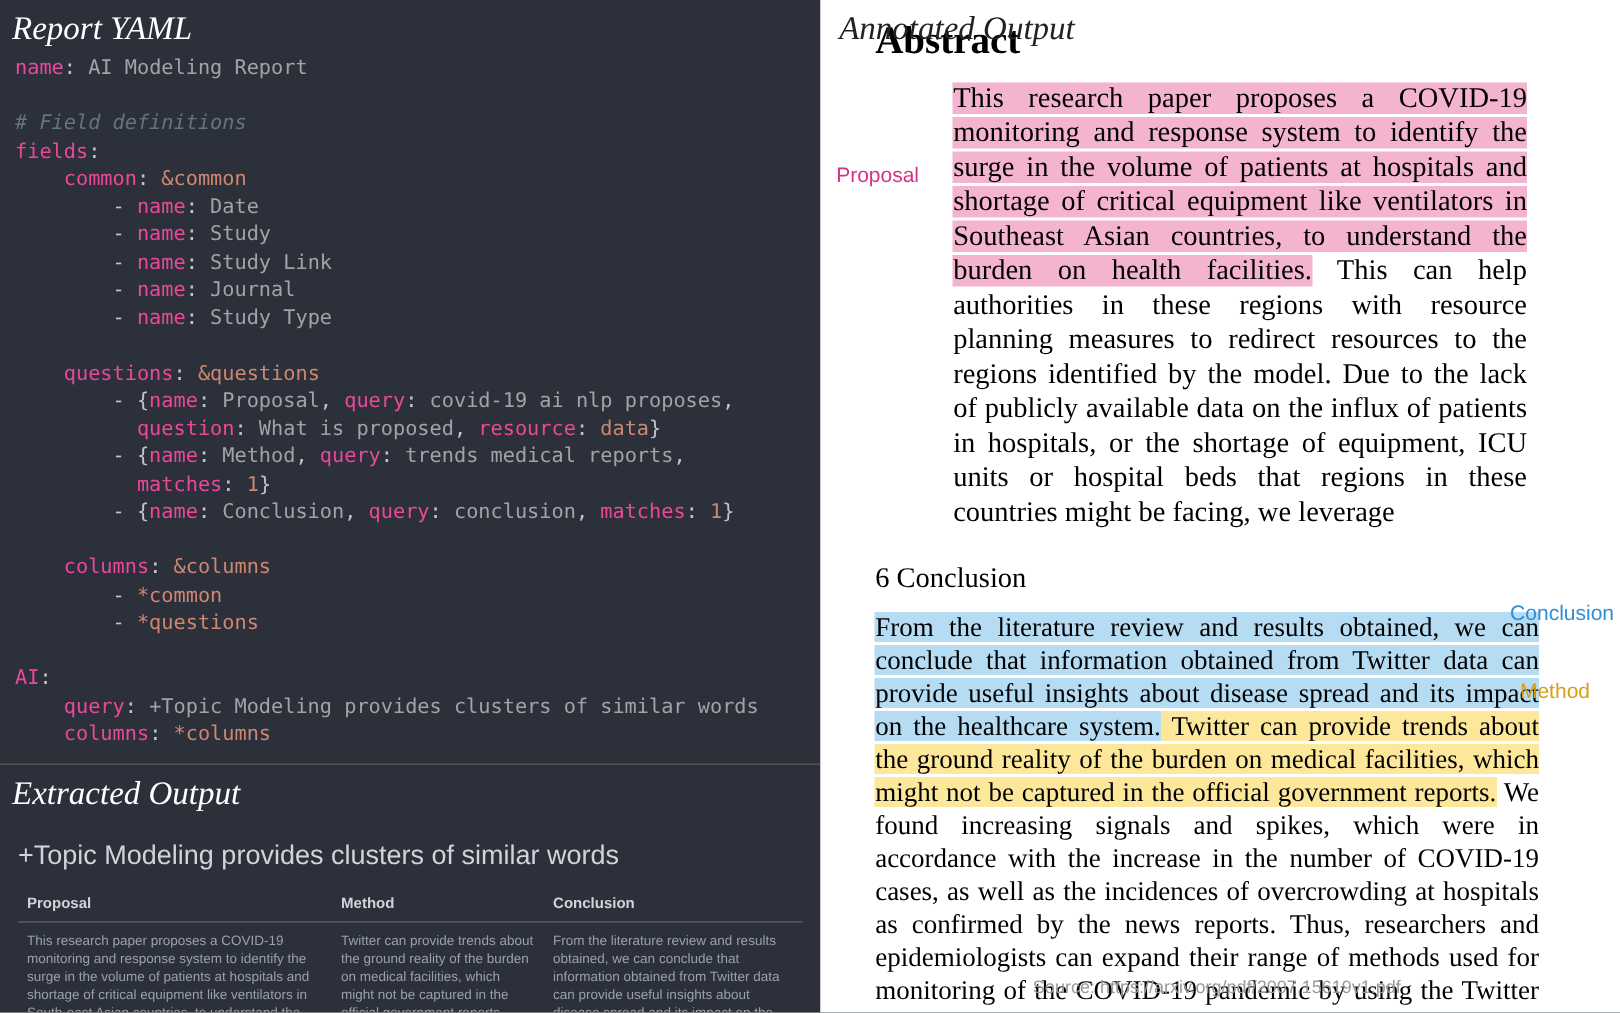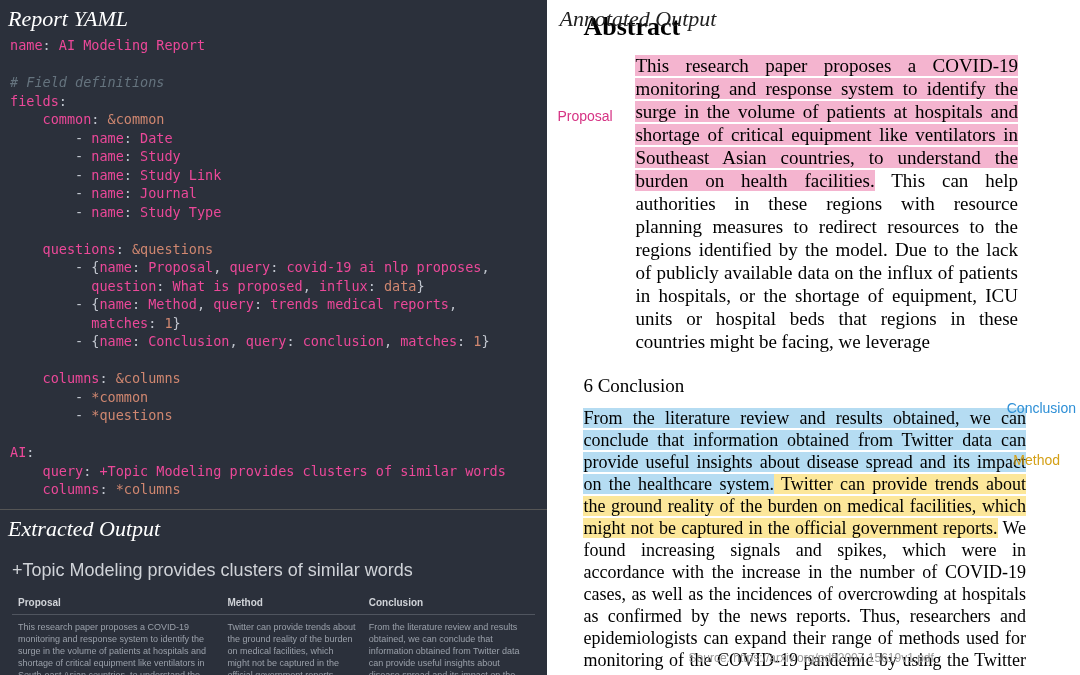--- a/index.html
+++ b/index.html
@@ -27,21 +27,21 @@
 }
 .yaml {
   padding: 0 10px 10px 10px;
   font-family: ui-monospace, Menlo, Consolas, monospace;
   font-size: 13.5px;
   line-height: 18.5px;
   white-space: pre;
   color: #c0c5ce;
 }
 .yk { color: #ec4899; }  
-.ys { color: #ec4899; }  
+.ys { color: #a3a3a3; }  
 .yc { color: #65737e; font-style: italic; }  
 .ya { color: #d08770; }  
 
 .extracted {
   border-top: 1px solid #555;
 }
 .extracted-title {
   font-family: -apple-system, BlinkMacSystemFont, "Segoe UI", sans-serif;
   font-size: 18px;
   color: #d0d3d8;
@@ -150,21 +150,21 @@
 <span class="yk">fields</span>:
     <span class="yk">common</span>: <span class="ya">&amp;common</span>
         - <span class="yk">name</span>: <span class="ys">Date</span>
         - <span class="yk">name</span>: <span class="ys">Study</span>
         - <span class="yk">name</span>: <span class="ys">Study Link</span>
         - <span class="yk">name</span>: <span class="ys">Journal</span>
         - <span class="yk">name</span>: <span class="ys">Study Type</span>
 
     <span class="yk">questions</span>: <span class="ya">&amp;questions</span>
         - {<span class="yk">name</span>: <span class="ys">Proposal</span>, <span class="yk">query</span>: <span class="ys">covid-19 ai nlp proposes</span>,
-          <span class="yk">question</span>: <span class="ys">What is proposed</span>, <span class="yk">influx</span>: <span class="ya">data</span>}
+          <span class="yk">question</span>: <span class="ys">What is proposed</span>, <span class="yk">resource</span>: <span class="ya">data</span>}
         - {<span class="yk">name</span>: <span class="ys">Method</span>, <span class="yk">query</span>: <span class="ys">trends medical reports</span>,
           <span class="yk">matches</span>: <span class="ya">1</span>}
         - {<span class="yk">name</span>: <span class="ys">Conclusion</span>, <span class="yk">query</span>: <span class="ys">conclusion</span>, <span class="yk">matches</span>: <span class="ya">1</span>}
 
     <span class="yk">columns</span>: <span class="ya">&amp;columns</span>
         - <span class="ya">*common</span>
         - <span class="ya">*questions</span>
 
 <span class="yk">AI</span>:
     <span class="yk">query</span>: <span class="ys">+Topic Modeling provides clusters of similar words</span>

